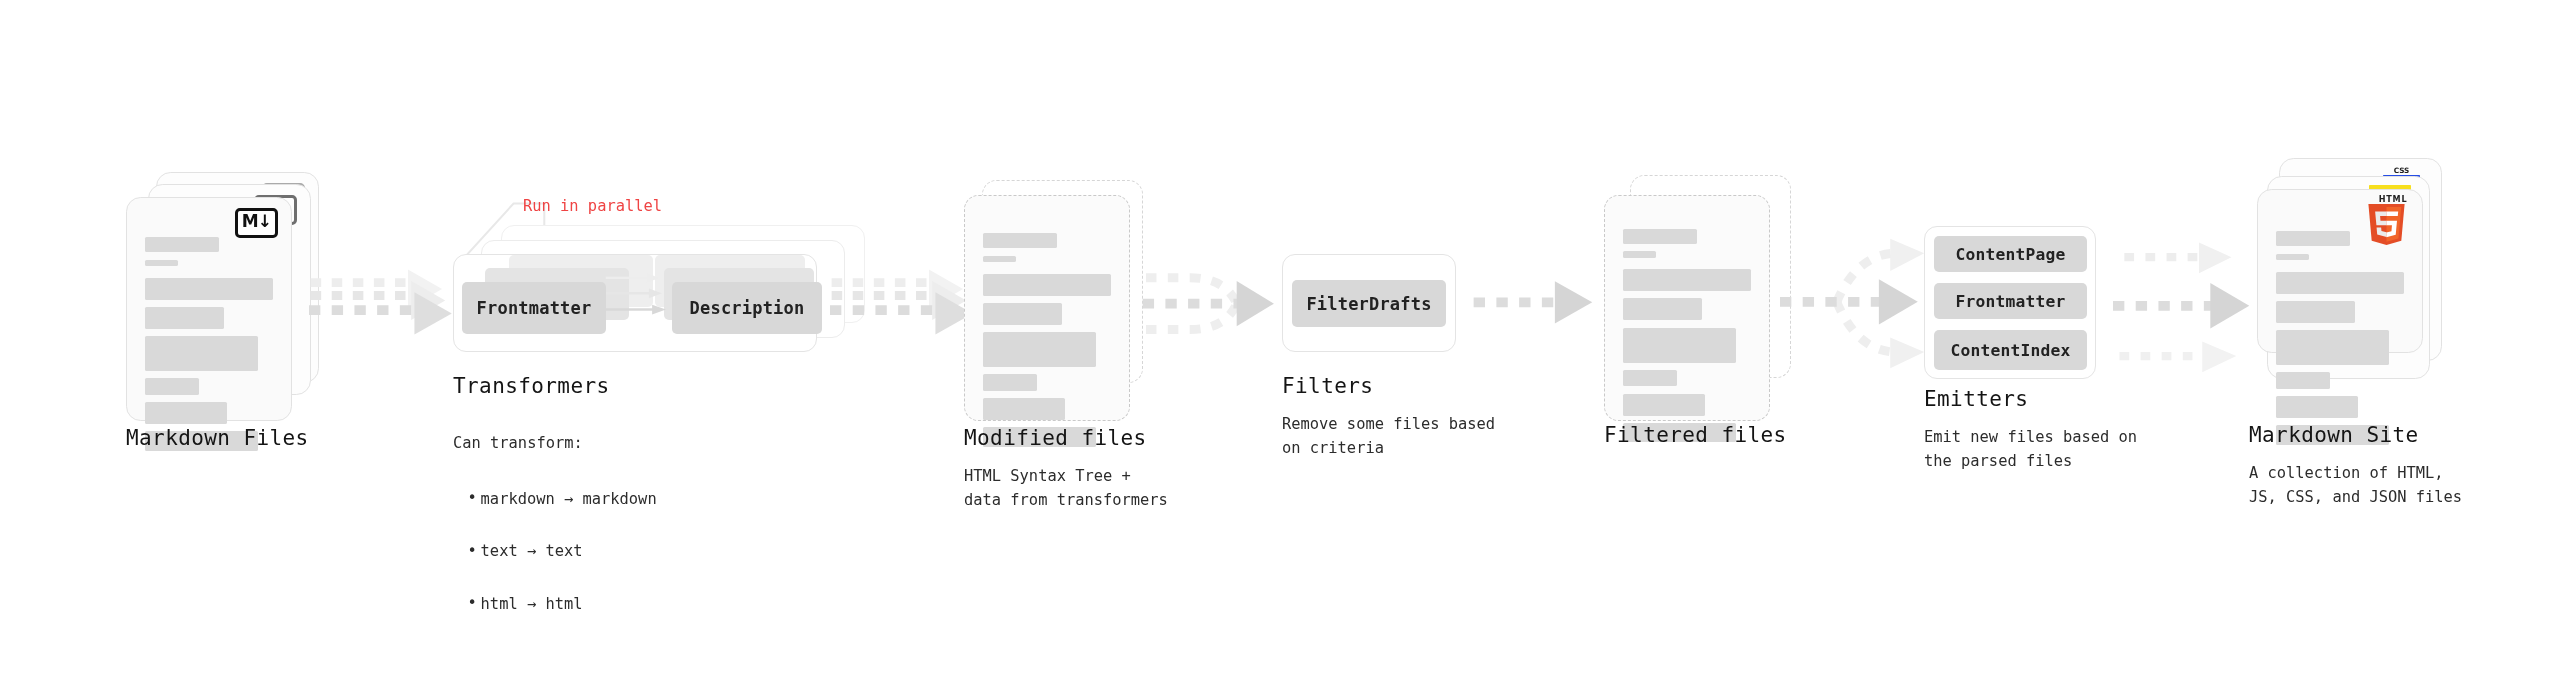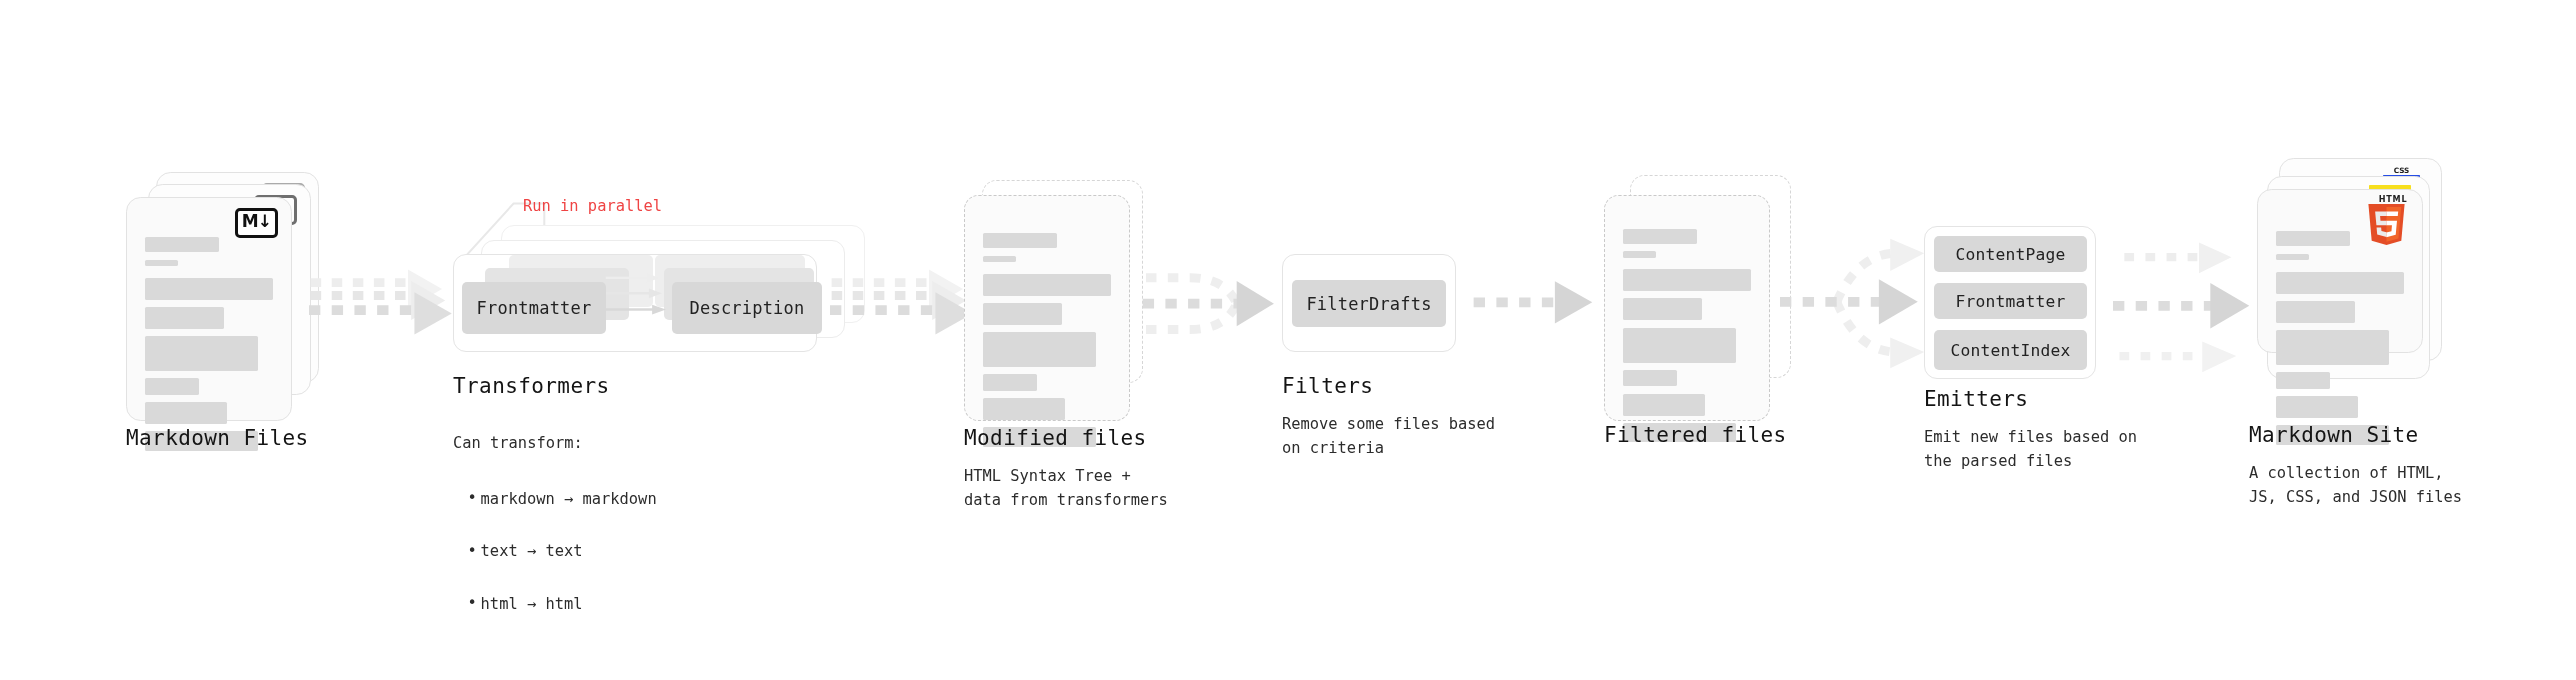--- a/index.html
+++ b/index.html
@@ -51,21 +51,21 @@
 
   
   .obox{
     position:absolute;box-sizing:border-box;
     border:1.6px solid #e4e4e4;border-radius:13px;background:#ffffff;
   }
   .chip{
     box-sizing:border-box;
     background:#d8d8d8;border-radius:5px;
     display:flex;align-items:center;justify-content:center;
-    font-size:17px;color:#222;letter-spacing:0.2px;white-space:nowrap;
+    font-size:17px;color:#222;letter-spacing:0.2px;white-space:nowrap;font-weight:bold;
   }
   .chip.ghost1{background:#e4e4e4;}
   .chip.ghost2{background:#eeeeee;}
 
   
   .caption{position:absolute;}
   .cap-title{font-size:21px;color:#141414;letter-spacing:0.4px;white-space:nowrap;line-height:1.1;}
   .cap-sub{font-size:15.4px;color:#2c2c2c;line-height:1.55;margin-top:14.6px;white-space:pre-line;}
   .cap-sub.list{margin-top:9.8px;}
   .cap-sub ul{margin:3.3px 0 0 0;padding:0 0 0 14.6px;list-style:none;}

